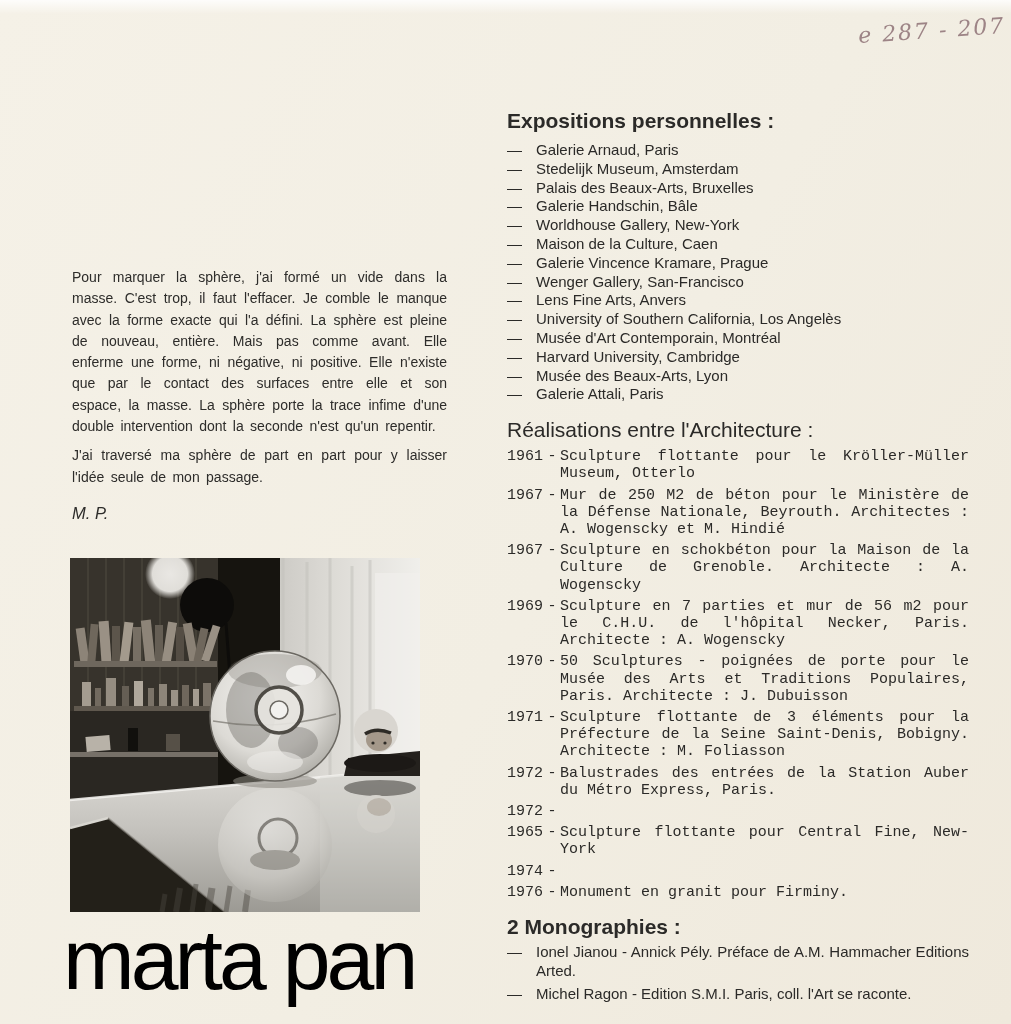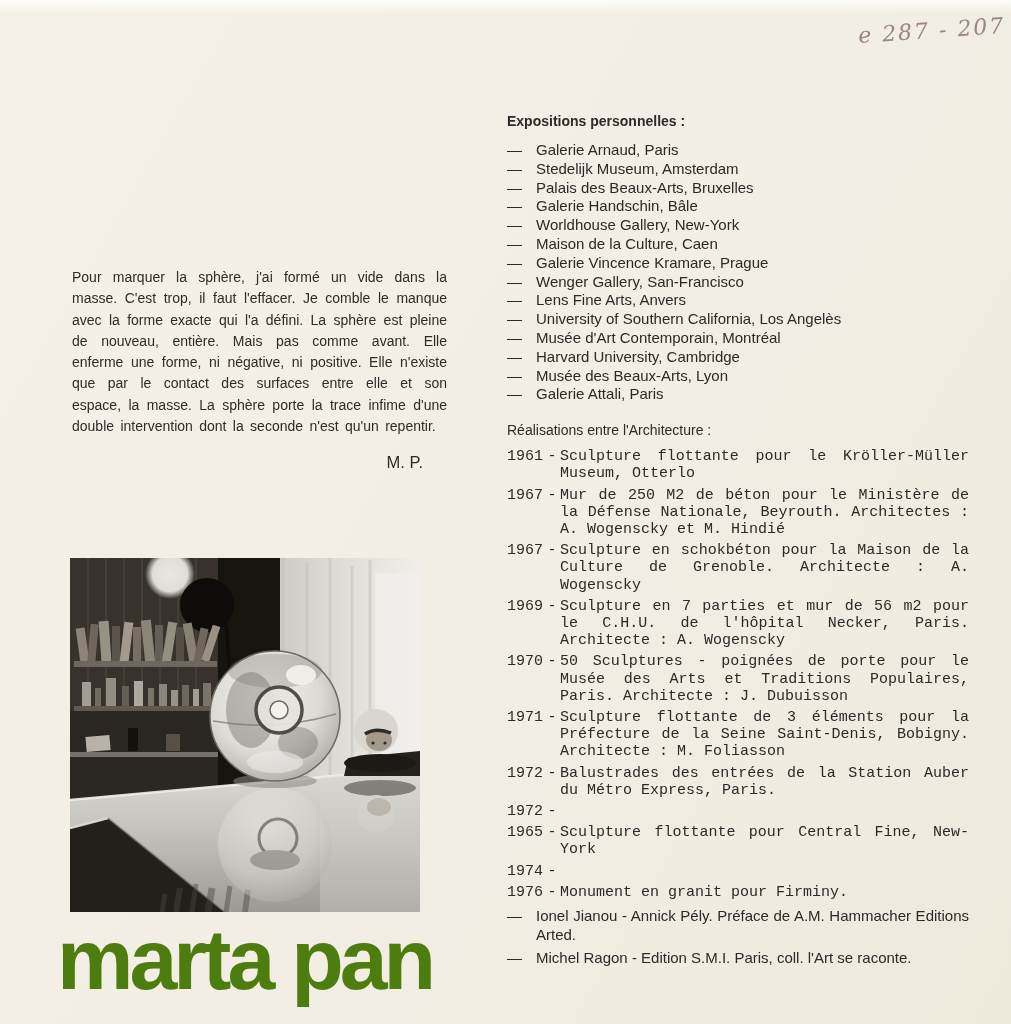--- a/index.html
+++ b/index.html
@@ -22,34 +22,34 @@
     transform:rotate(-4deg);
     white-space:nowrap;
   }
   
   .left-col{position:absolute;left:72px;top:267px;width:375px;}
   .quote{
     margin:0;font-size:14px;line-height:21.3px;
     text-align:justify;word-spacing:2.5px;color:#2d2c2a;
   }
   .quote + .quote{margin-top:8px;}
-  .sig{margin-top:16px;text-align:right;padding-right:24px;font-size:16.5px;color:#2d2c2a;}
+  .sig{margin-top:16px;padding-right:24px;font-size:16.5px;color:#2d2c2a;font-style:italic;}
   
   .photo{position:absolute;left:70px;top:558px;width:350px;height:354px;}
   .photo svg{display:block;width:100%;height:100%;}
   
   .brand{
-    position:absolute;left:57px;top:916px;
-    font-size:86px;font-weight:bold;line-height:1;
-    letter-spacing:-4px;color:#4d7c0f;white-space:nowrap;
+    position:absolute;left:63px;top:916px;
+    font-size:86px;font-weight:normal;line-height:1;
+    letter-spacing:-4px;color:#000000;white-space:nowrap;
   }
   
   .right-col{position:absolute;left:507px;top:95px;width:462px;font-size:15px;color:#2b2a28;}
   .birth{line-height:19px;}
-  .sec-head{font-size:14px;font-weight:normal;margin:16px 0 0 0;line-height:20px;}
+  .sec-head{font-size:21px;font-weight:normal;margin:16px 0 0 0;line-height:20px;}
   .sec-head.bold{font-weight:bold;}
   .list{margin-top:10px;}
   .list .li{display:flex;line-height:18.8px;}
   .li .dash{width:29px;flex:none;}
   .li .itext{flex:1;}
   .realisations{margin-top:8px;}
   .realisation{display:flex;line-height:17.2px;margin-bottom:4px;font-family:Liberation Mono, monospace;}
   .realisation .year{width:37px;flex:none;}
   .realisation .sep{width:16px;flex:none;text-align:center;}
   .realisation .rtext{flex:1;text-align:justify;}
@@ -57,20 +57,21 @@
   .mono-list .li{margin-bottom:4px;}
   .mono-list .itext{text-align:justify;}
 </style>
 </head>
 <body>
 
 <div class="annotation">e 287 - 207</div>
 
 <div class="left-col">
   <p class="quote">Pour marquer la sphère, j'ai formé un vide dans la masse. C'est trop, il faut l'effacer. Je comble le manque avec la forme exacte qui l'a défini. La sphère est pleine de nouveau, entière. Mais pas comme avant. Elle enferme une forme, ni négative, ni positive. Elle n'existe que par le contact des surfaces entre elle et son espace, la masse. La sphère porte la trace infime d'une double intervention dont la seconde n'est qu'un repentir.</p>
+  <p class="quote">J'ai traversé ma sphère de part en part pour y laisser l'idée seule de mon passage.</p>
   <div class="sig">M. P.</div>
 </div>
 
 <div class="photo">
   <svg viewBox="0 0 350 354" preserveAspectRatio="none">
     <defs>
       <linearGradient id="curt" x1="0" y1="0" x2="1" y2="0">
         <stop offset="0" stop-color="#c6c4bf"></stop>
           <stop offset="0.5" stop-color="#dedcd7"></stop>
           <stop offset="1" stop-color="#f0efeb"></stop>
@@ -329,20 +330,21 @@
         <span class="year">1974</span>
         <span class="sep">-</span>
       </div>
       <div class="realisation">
         <span class="year">1976</span>
         <span class="sep">-</span>
         <span class="rtext">Monument en granit pour Firminy.</span>
       </div>
     </div>
 
+  <h2 class="sec-head bold">2 Monographies :</h2>
   <div class="list mono-list">
 
   <div class="li">
         <span class="dash">—</span>
         <span class="itext">Ionel Jianou - Annick Pély. Préface de A.M. Hammacher Editions Arted.</span>
       </div>
       <div class="li">
         <span class="dash">—</span>
         <span class="itext">Michel Ragon - Edition S.M.I. Paris, coll. l'Art se raconte.</span>
       </div>

